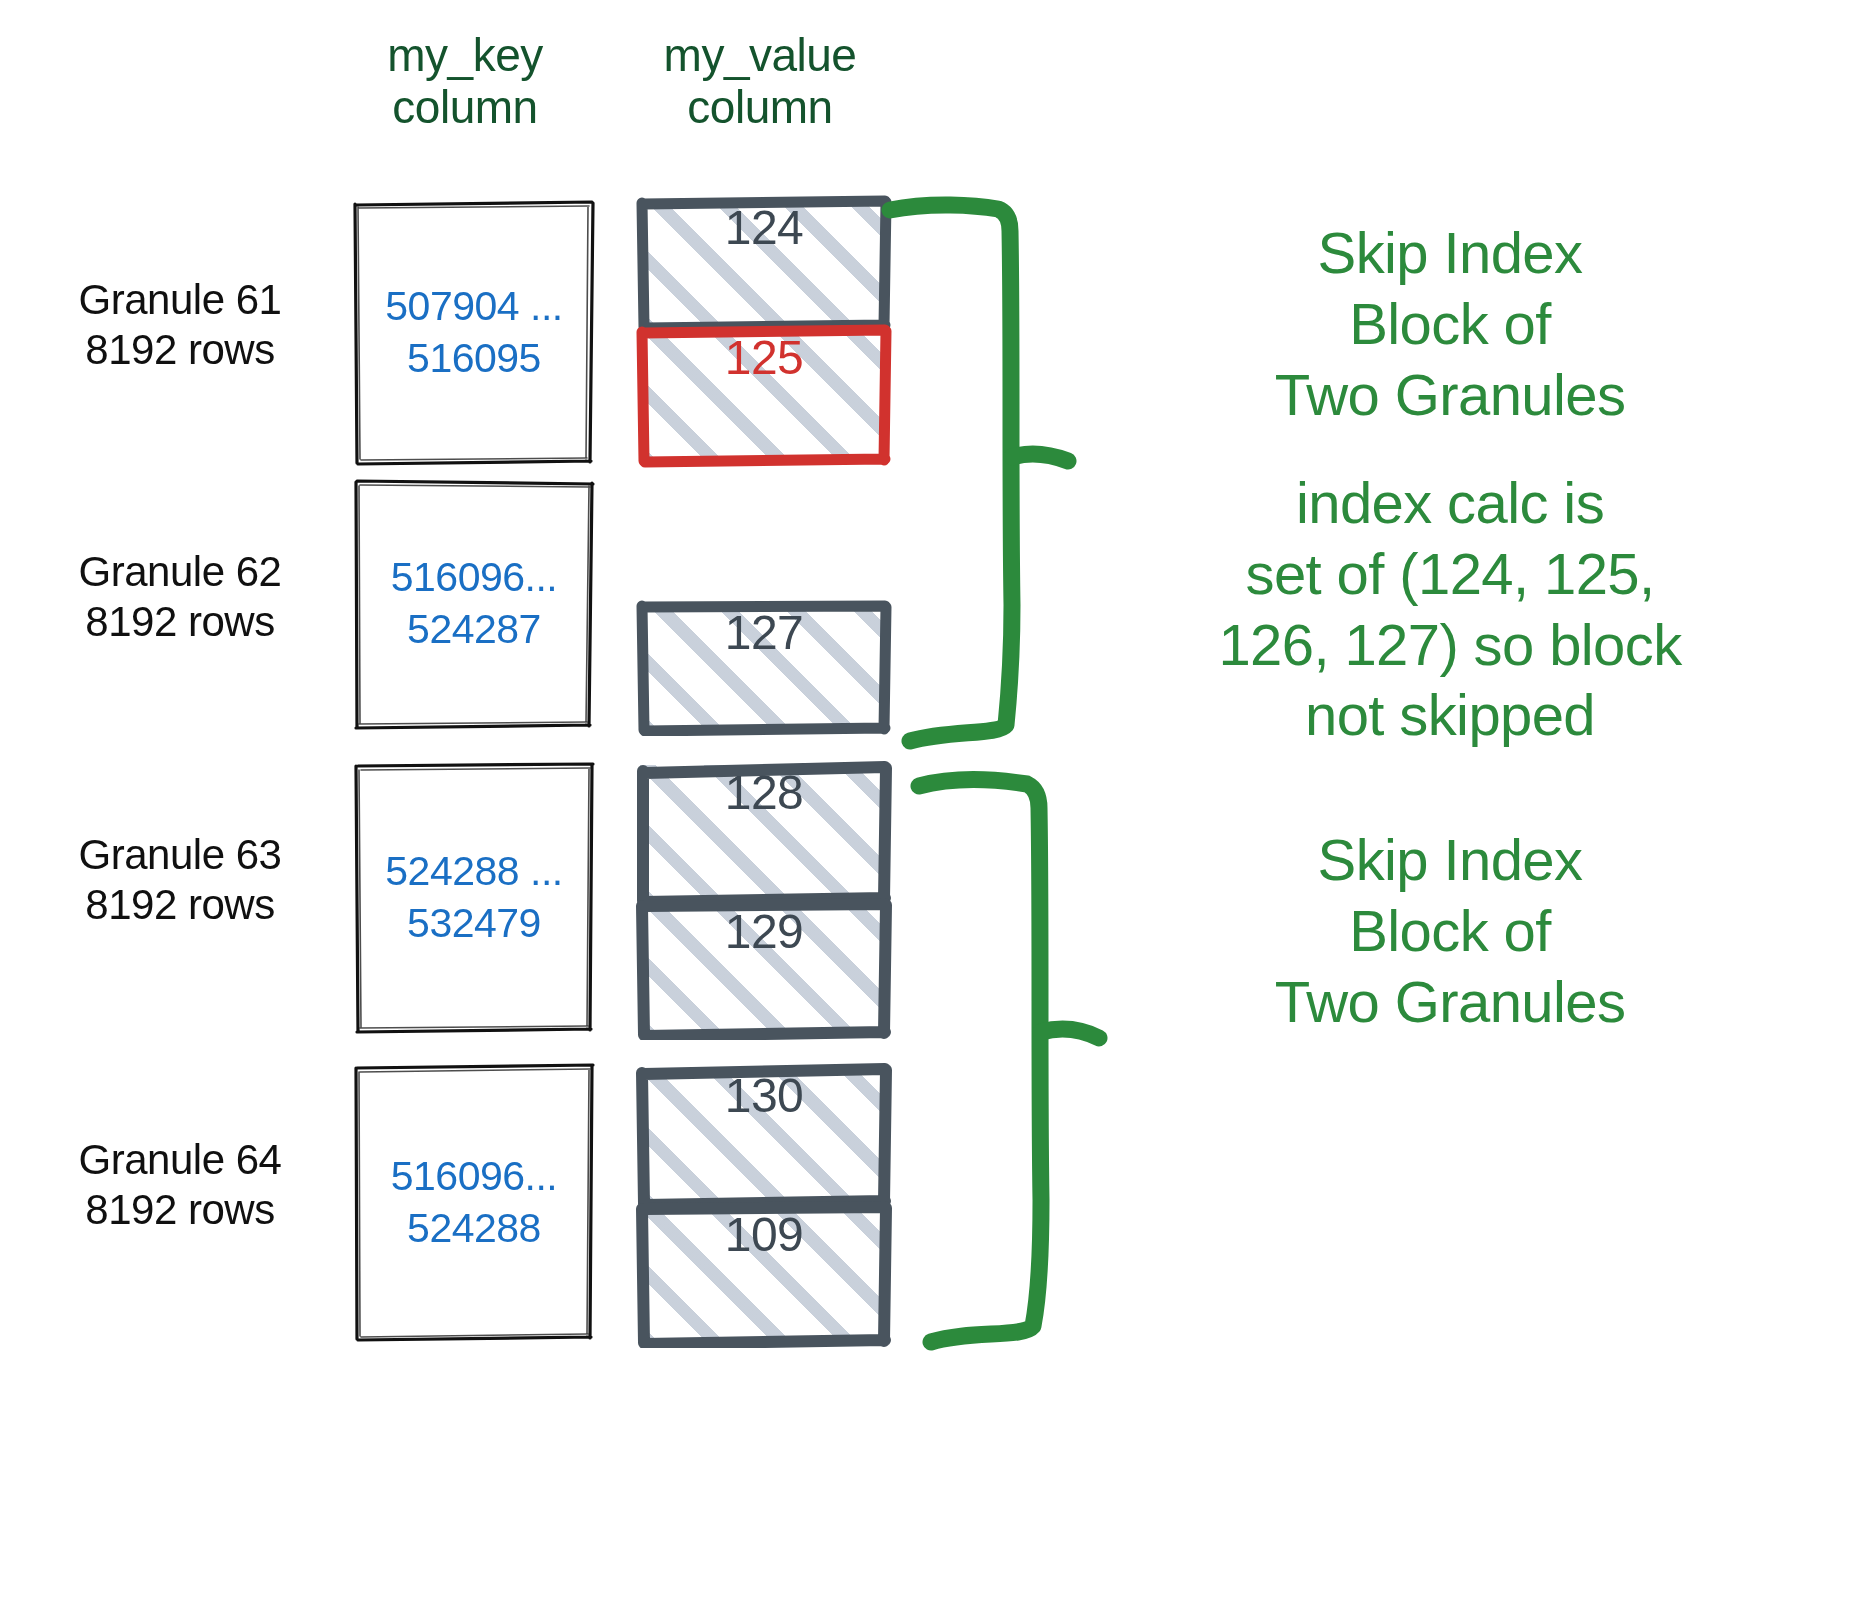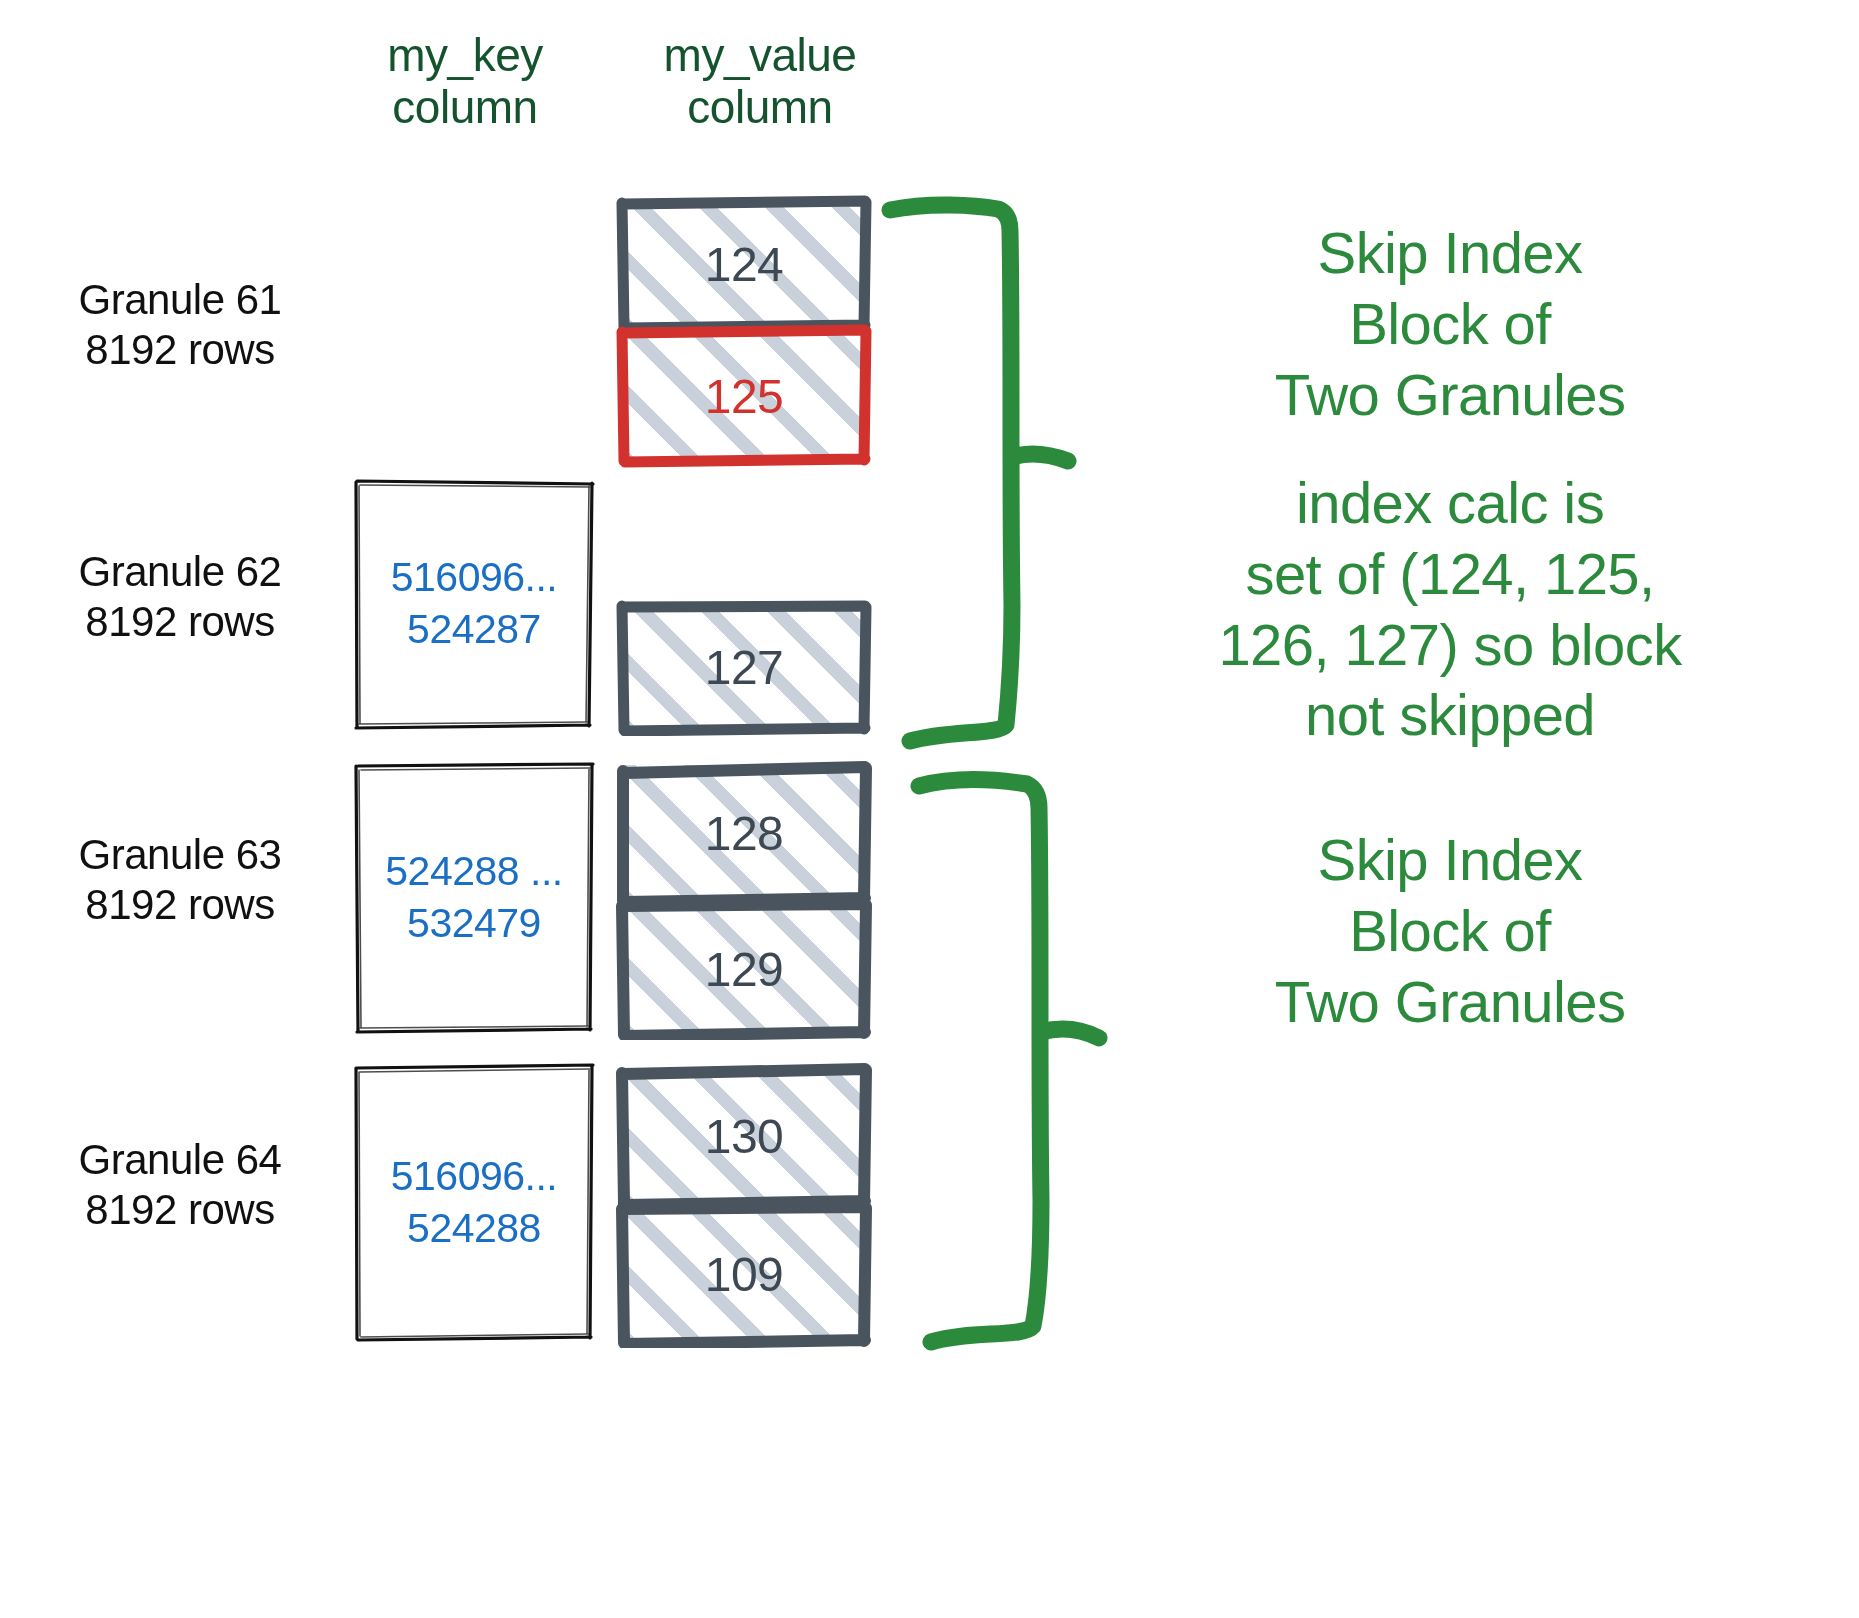--- a/index.html
+++ b/index.html
@@ -56,31 +56,31 @@
     font-size:41px;
     line-height:1.28;
     letter-spacing:-0.5px;
     white-space:pre-line;
     padding:0 6px;
   }
 
   
   .val-box{
     position:absolute;
-    left:620px;
+    left:640px;
     width:248px;
     background:
       repeating-linear-gradient(
         45deg,
         rgba(198,206,217,0.95) 0px,
         rgba(198,206,217,0.95) 13px,
         #ffffff 13px,
         #ffffff 47px
       );
-    display:flex;align-items:center;justify-content:center;
+    display:flex;justify-content:center;
   }
   .val-box .sketch{position:absolute;inset:-6px;pointer-events:none;}
   .val-text{
     position:relative;z-index:3;
     font-size:48px;
     color:#3d4852;
     letter-spacing:-0.5px;
   }
   .val-box.highlight .val-text{color:#d1322e;}
 
@@ -106,20 +106,28 @@
   <div class="col-head" id="head-key">my_key
 column</div>
   <div class="col-head" id="head-value">my_value
 column</div>
 
   <div class="granule-label" style="top:275px;">
     <span>Granule 61</span>
     <span class="ln2">8192 rows</span>
   </div>
 
+  <div class="key-box" style="top:198px;height:268px;">
+    <svg class="sketch" viewBox="0 0 244 268" preserveAspectRatio="none">
+      <path d="M4,7 L240,4 M241,5 L238,264 M239,263 L6,266 M5,265 L3,6" fill="none" stroke="#111" stroke-width="3.2" stroke-linecap="round"></path>
+      <path d="M7,10 L237,8 M236,9 L234,261 M235,260 L9,262 M8,261 L6,9" fill="none" stroke="#111" stroke-width="1.6" stroke-linecap="round" opacity="0.75"></path>
+    </svg>
+    <div class="key-text">507904 ...
+516095</div>
+  </div>
 
   <div class="val-box" style="top:200px;height:128px;">
     <svg class="sketch" viewBox="0 0 260 140" preserveAspectRatio="none">
       <path d="M9,10 L251,7 M252,8 L250,132 M251,131 L11,134 M10,133 L8,9" fill="none" stroke="#49545e" stroke-width="11" stroke-linecap="round" stroke-linejoin="round"></path>
     </svg>
     <span class="val-text">124</span>
   </div>
 
   <div class="val-box highlight" style="top:330px;height:132px;">
     <svg class="sketch" viewBox="0 0 260 144" preserveAspectRatio="none">

